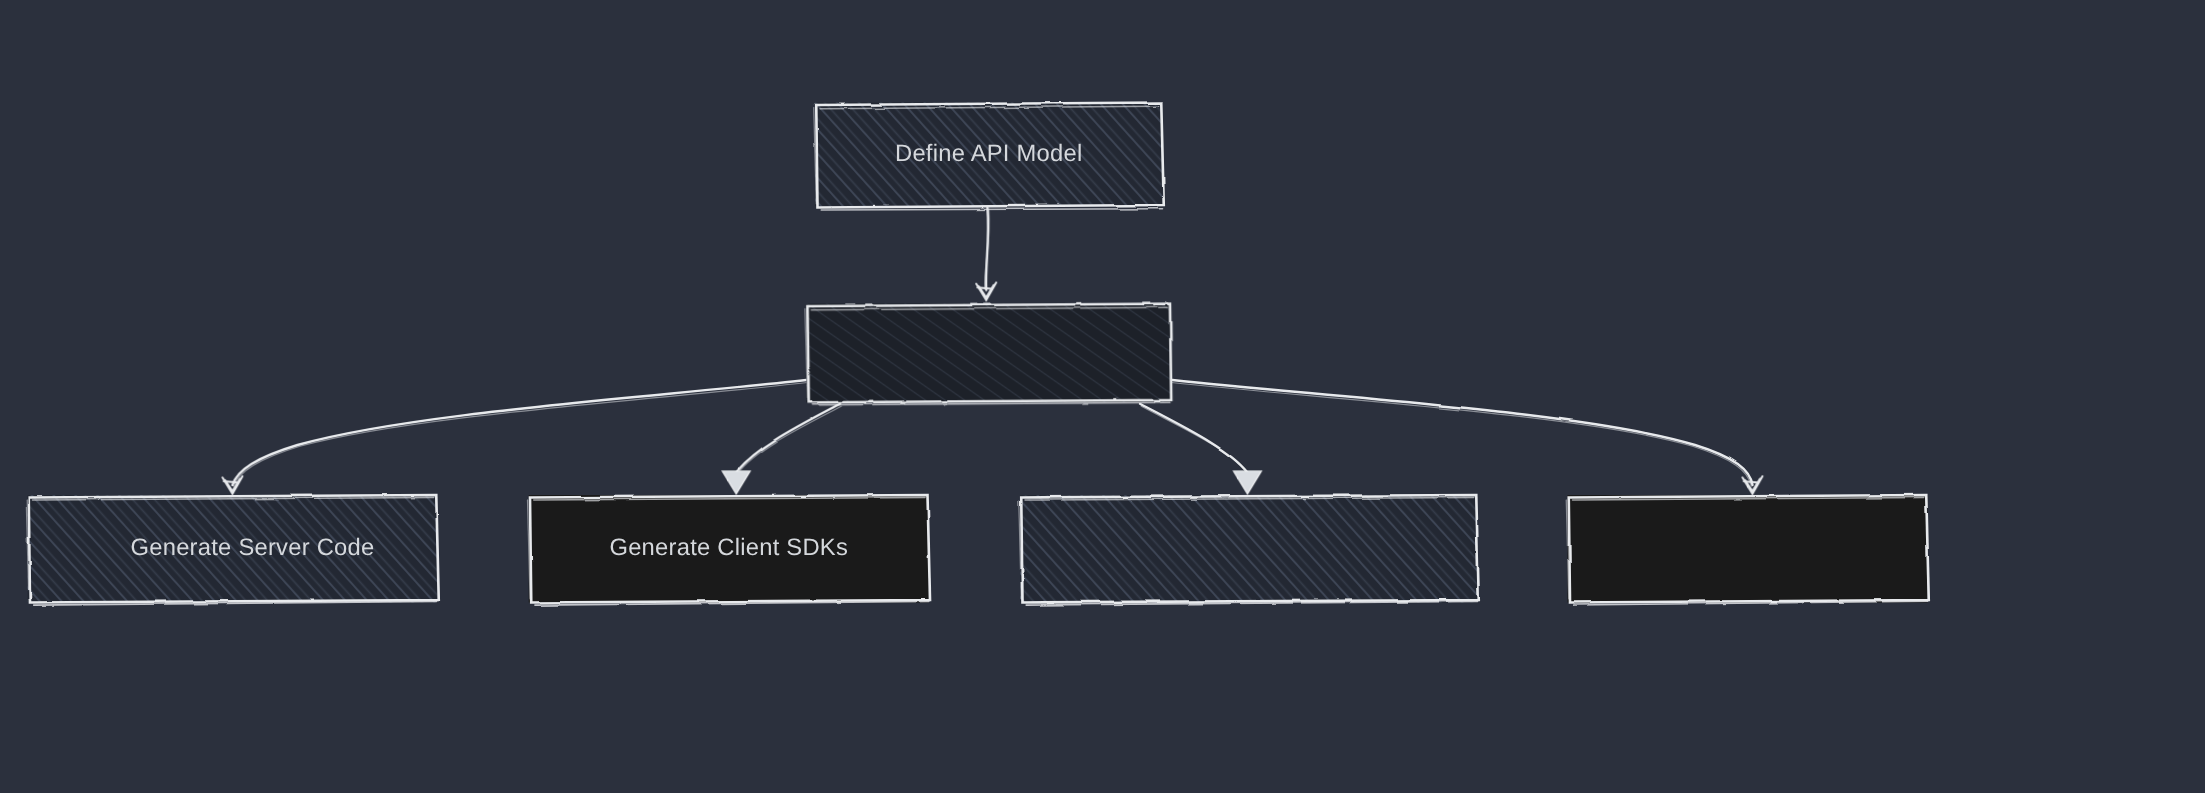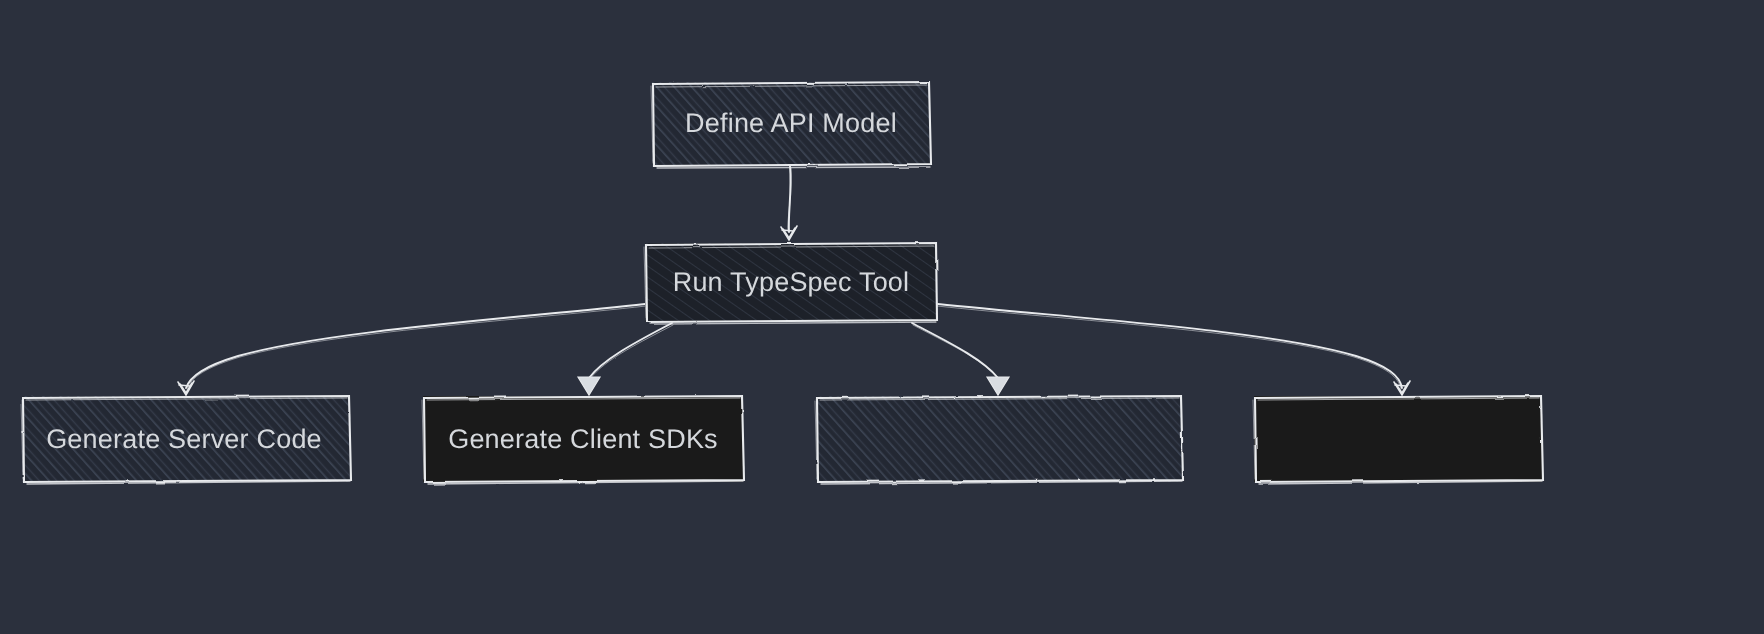--- a/index.html
+++ b/index.html
@@ -23,21 +23,21 @@
     width: 1764px;
     height: 634px;
   }
   .node-label {
     position: absolute;
     display: flex;
     align-items: center;
     justify-content: center;
     color: #d5d8dc;
     font-family: "Liberation Sans", sans-serif;
-    font-size: 27px;
+    font-size: 19px;
     font-weight: 400;
     letter-spacing: 0.2px;
     white-space: nowrap;
     pointer-events: none;
     text-rendering: geometricPrecision;
   }
 </style>
 </head>
 <body>
 
@@ -178,21 +178,20 @@
           <path d="M 1258,400 L 1539,398" stroke-width="1.2" opacity="0.65"></path>
           <path d="M 1259,484 L 1542,481" stroke-width="1.4" opacity="0.8"></path>
           <path d="M 1253,400 L 1255,479" stroke-width="1.0" opacity="0.5"></path>
         </g>
       </g>
     </g>
   </svg>
 
   <div class="node-label" style="left:652px; top:82px; width:278px; height:83px;">Define API Model</div>
 
-  <div class="node-label" style="left:645px; top:243px; width:292px; height:79px;">Run TypeSpec Tool</div>
 
-  <div class="node-label" style="left:20px; top:396px; width:328px; height:86px;text-align:right;">Generate Server Code</div>
+  <div class="node-label" style="left:38px; top:396px; width:328px; height:86px;text-align:right;">Generate Server Code</div>
 
   <div class="node-label" style="left:423px; top:396px; width:320px; height:86px;">Generate Client SDKs</div>
 
 
 
 </div>
 
 </body></html>

